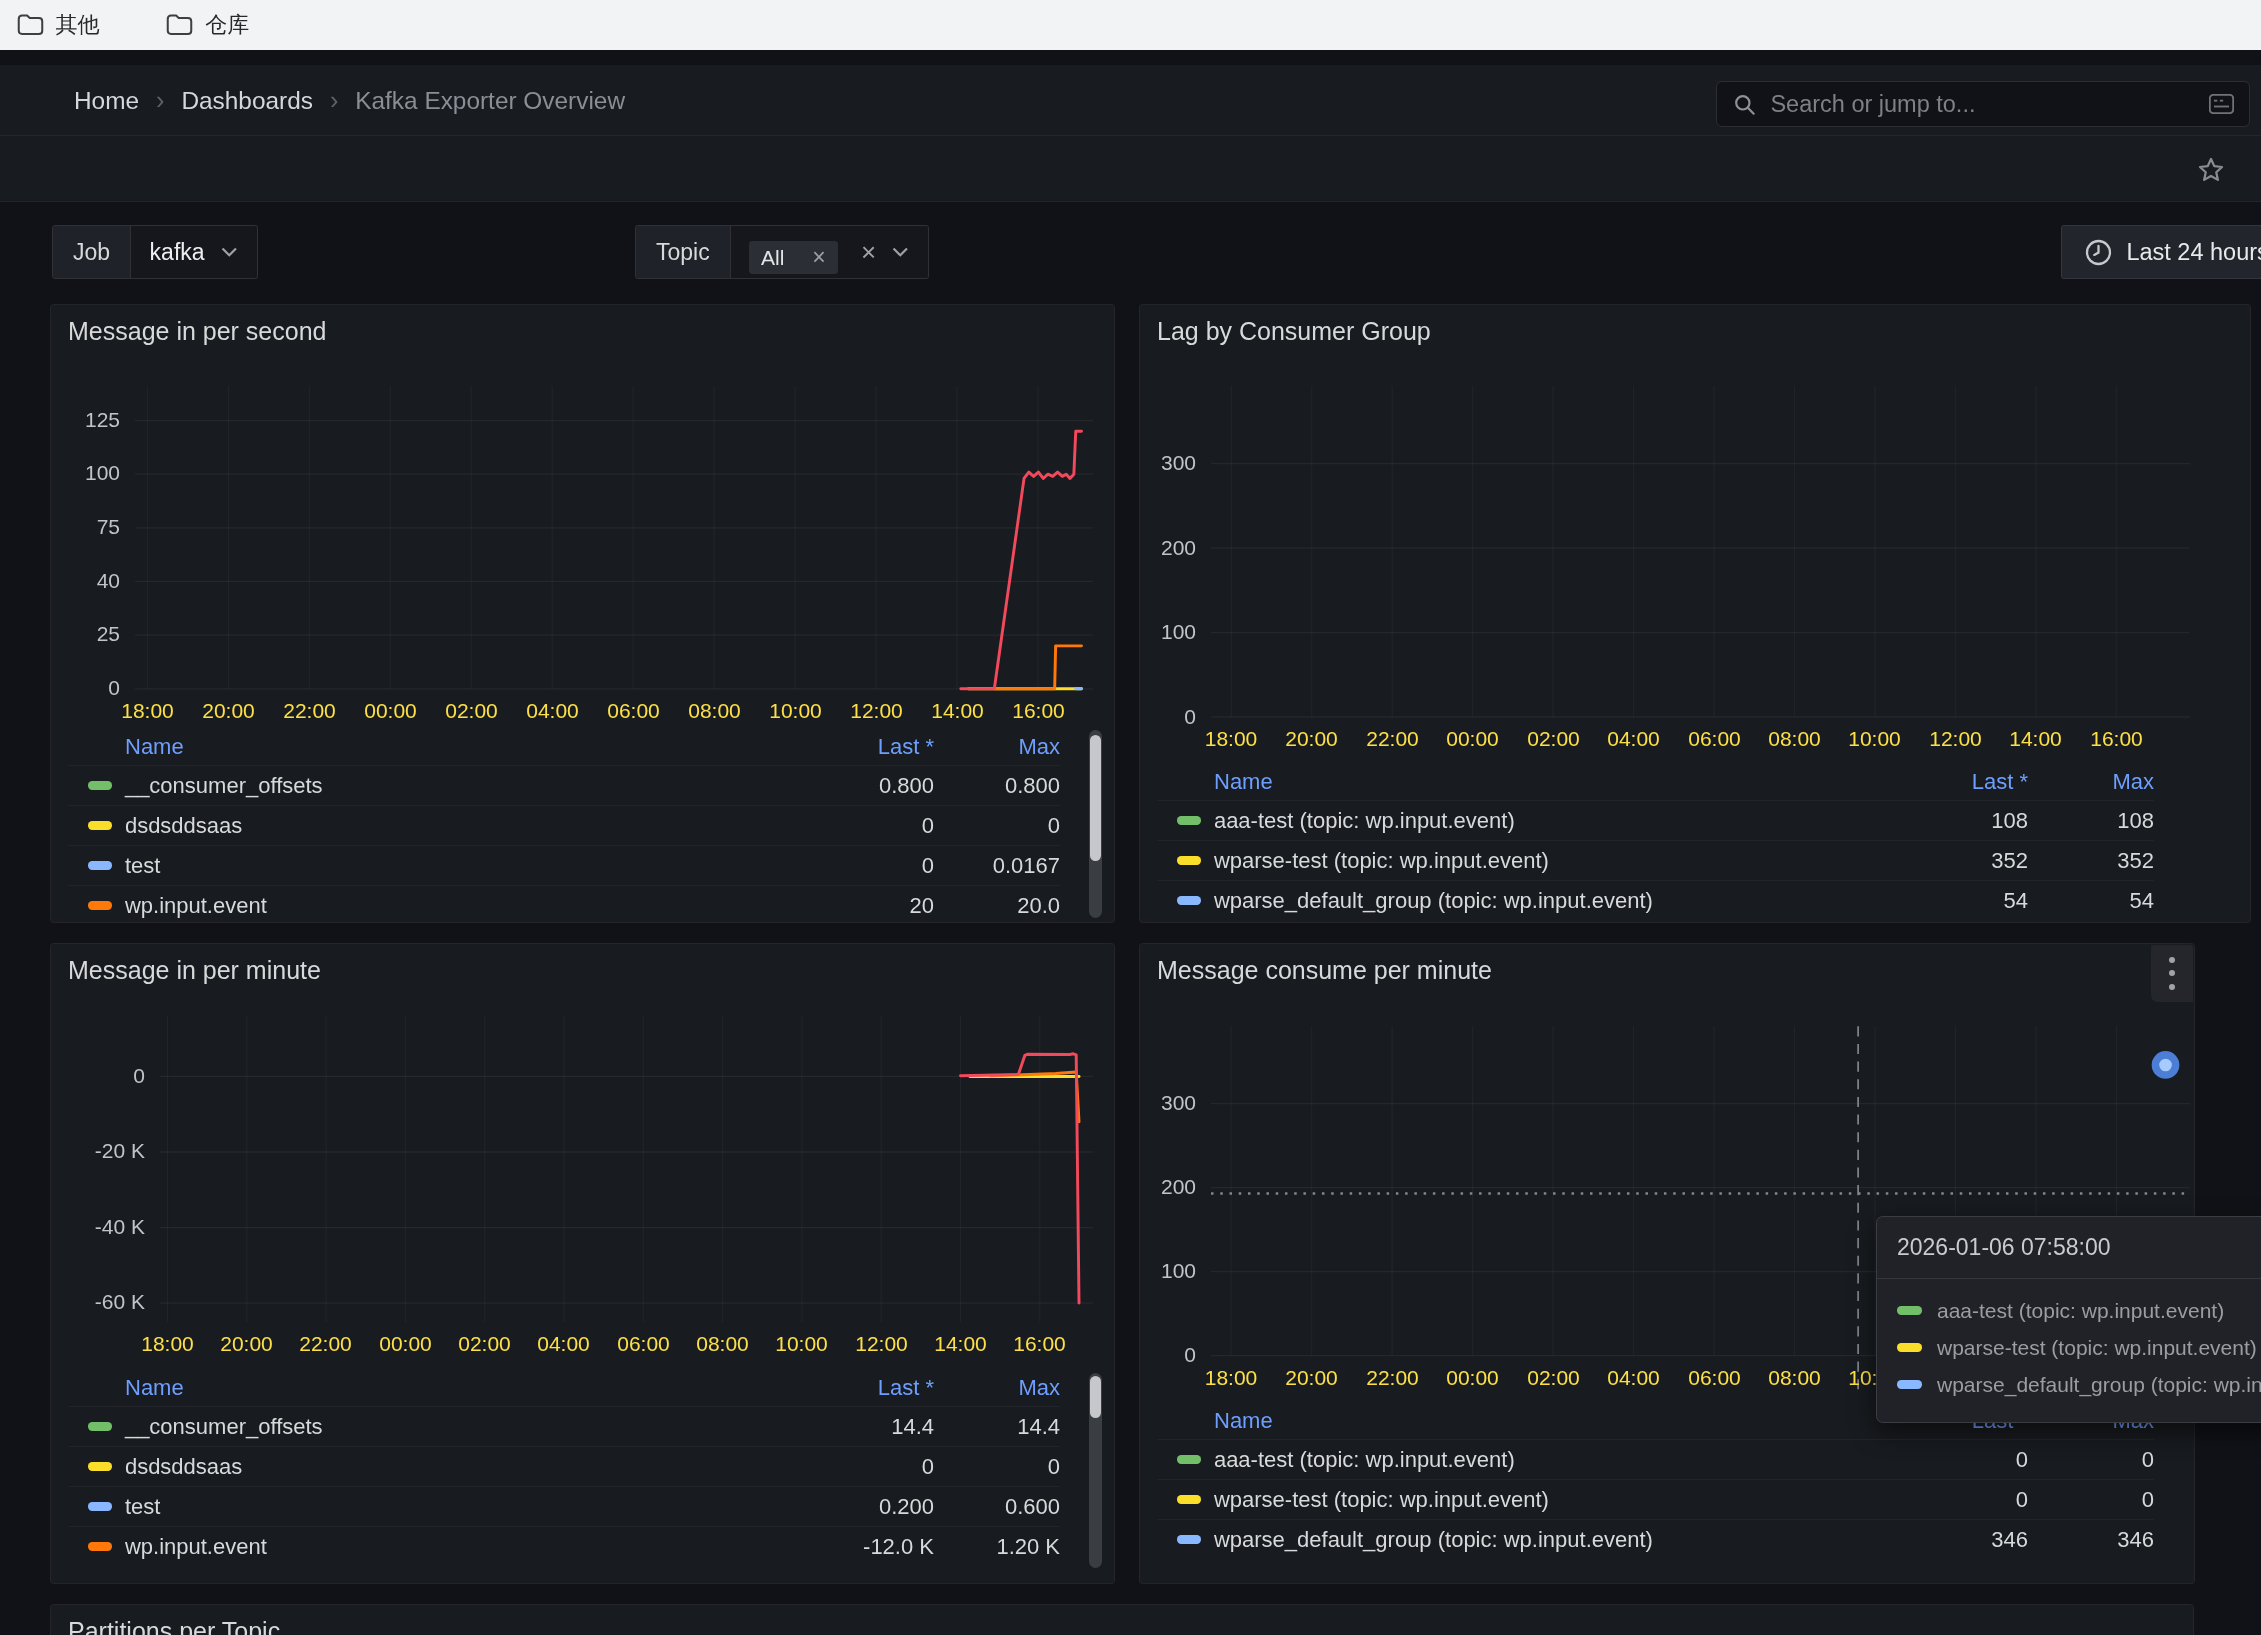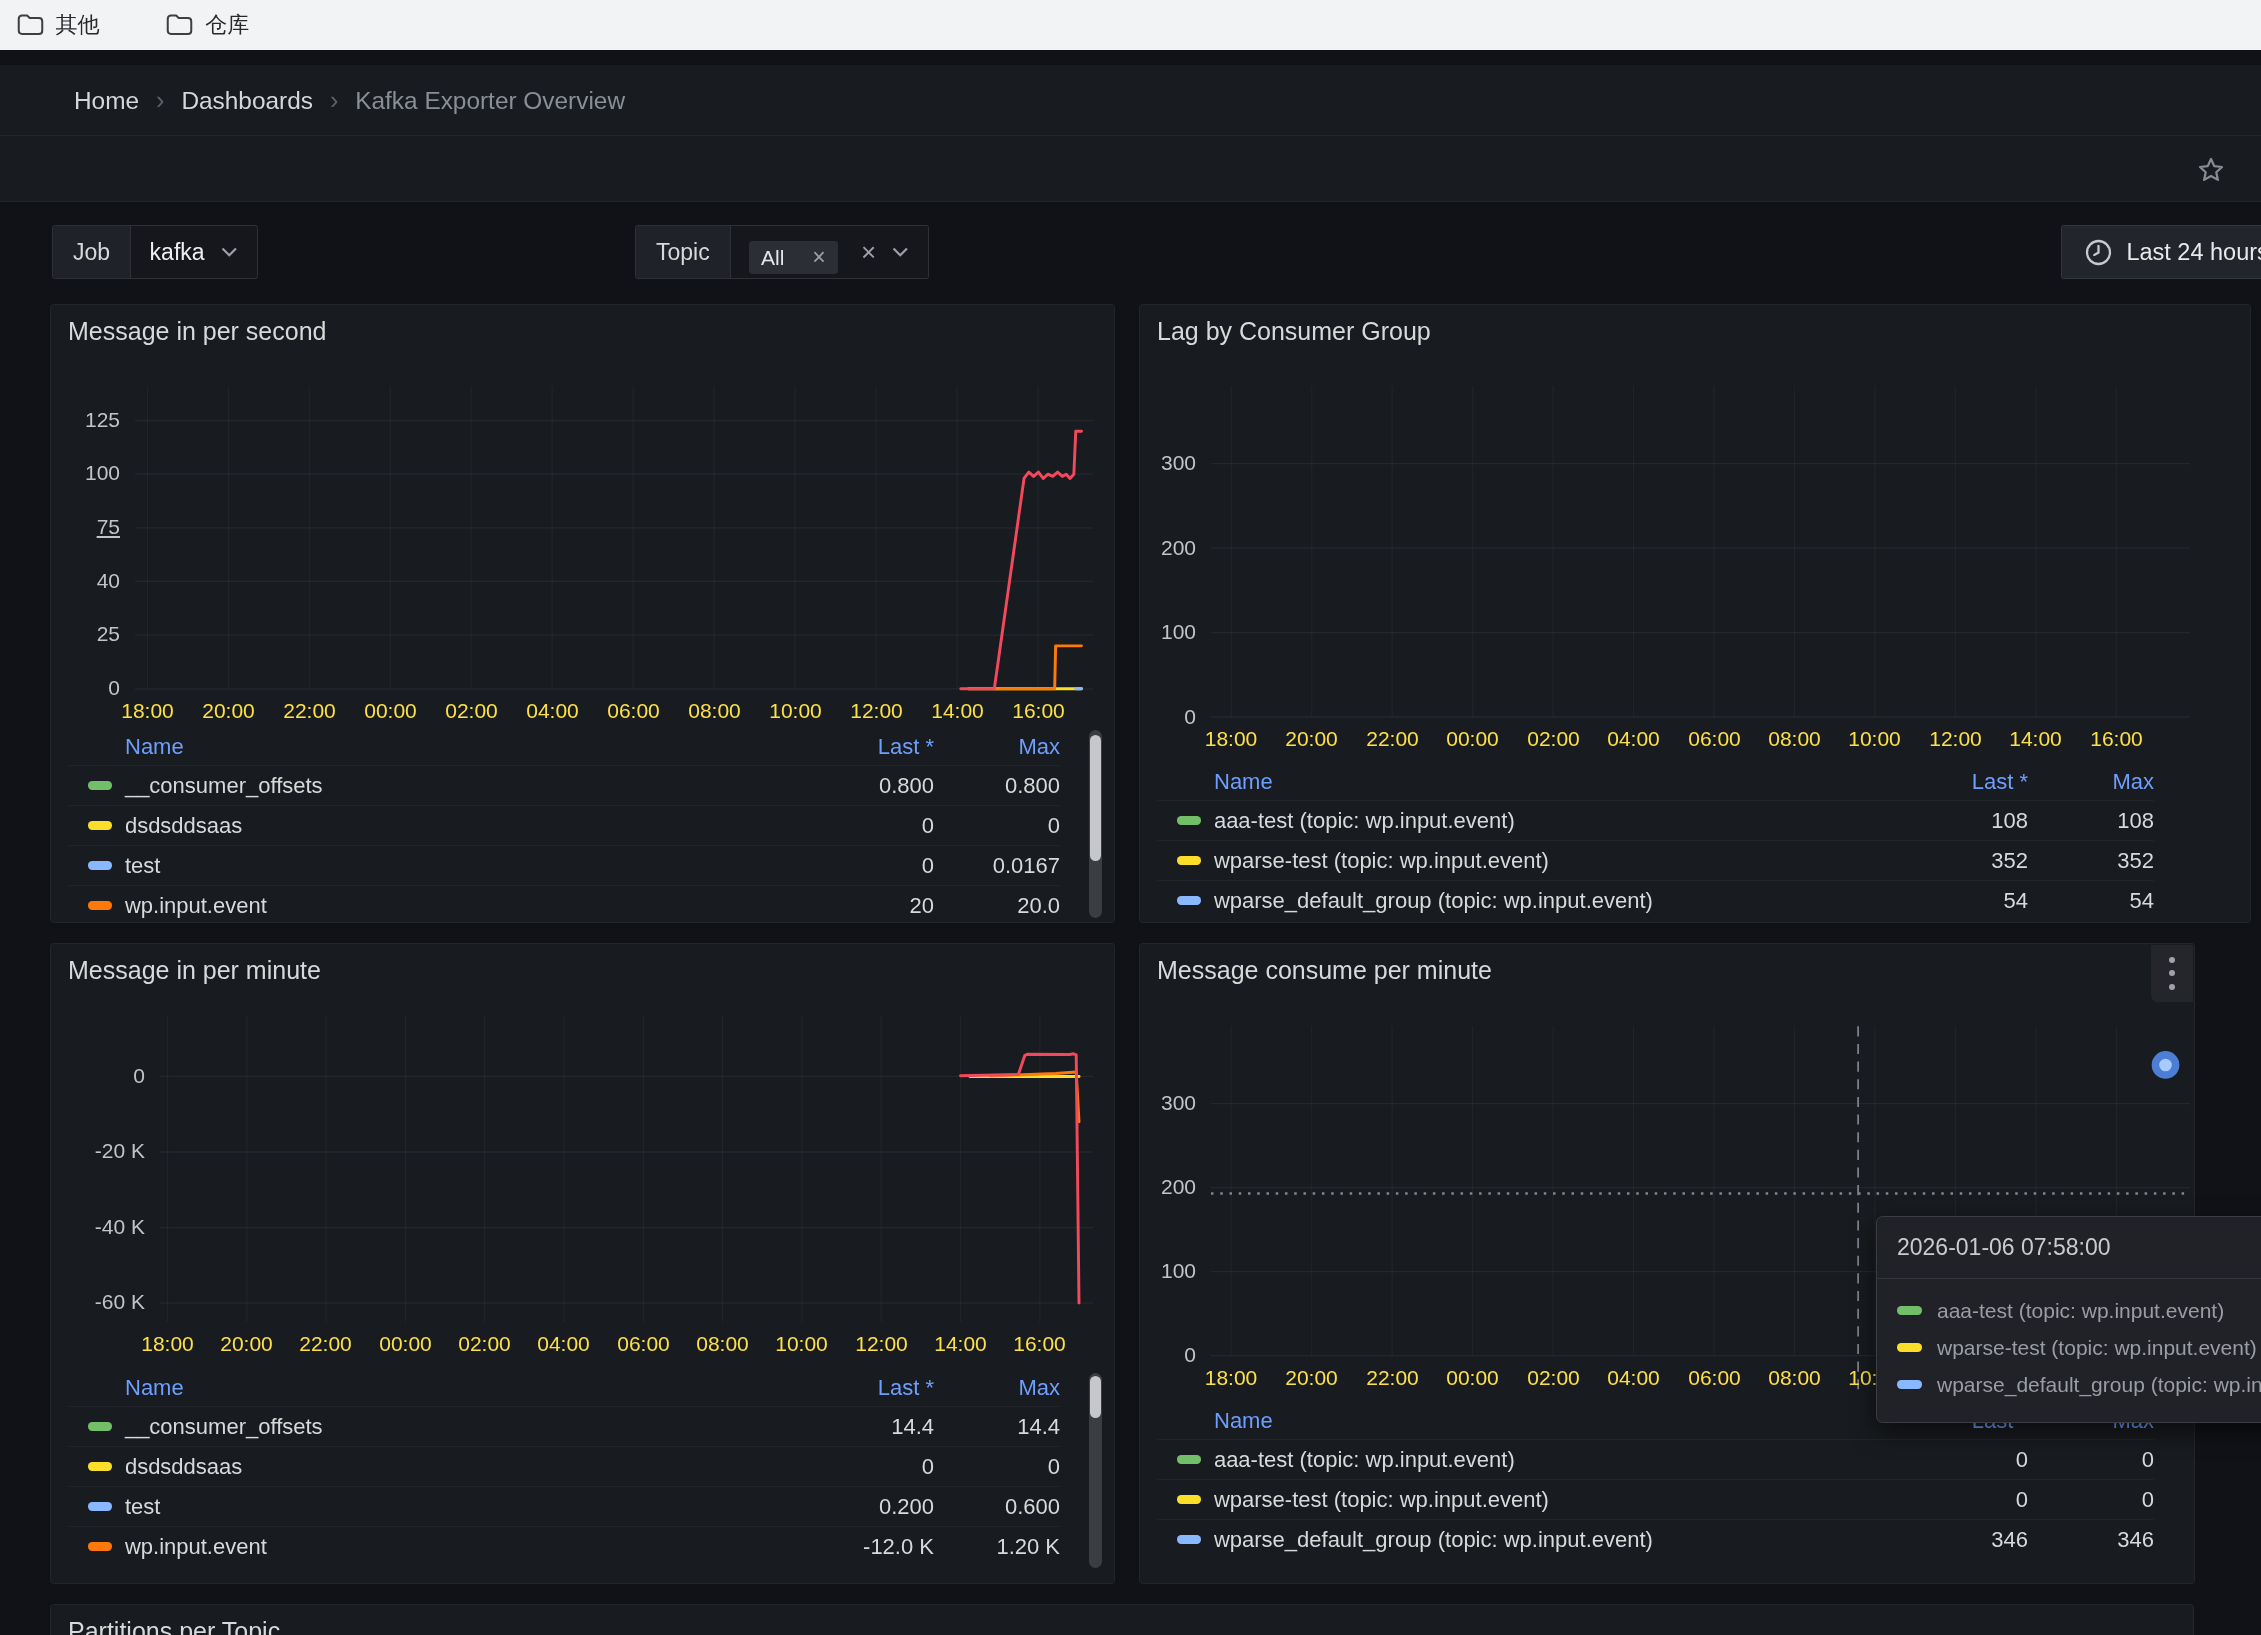--- a/index.html
+++ b/index.html
@@ -109,20 +109,33 @@
     </div>
   </div>
 
   <div class="nav">
     <div class="breadcrumb">
       <span class="bc-link">Home</span>
       <span class="bc-sep">›</span>
       <span class="bc-link">Dashboards</span>
       <span class="bc-sep">›</span>
       <span class="bc-current">Kafka Exporter Overview</span>
+    </div>
+    <div class="search">
+      <svg width="25" height="25" viewBox="0 0 30 30">
+        <circle cx="13" cy="13" r="8" fill="none" stroke="#8E9197" stroke-width="2.6"></circle>
+        <line x1="19" y1="19" x2="26" y2="26" stroke="#8E9197" stroke-width="2.6" stroke-linecap="round"></line>
+      </svg>
+      <span class="search-ph">Search or jump to...</span>
+      <svg width="25" height="20" viewBox="0 0 30 24">
+        <rect x="1" y="1" width="28" height="22" rx="4" fill="none" stroke="#6F7378" stroke-width="2.2"></rect>
+        <line x1="6" y1="8" x2="10" y2="8" stroke="#6F7378" stroke-width="2.2"></line>
+        <line x1="13" y1="8" x2="17" y2="8" stroke="#6F7378" stroke-width="2.2"></line>
+        <line x1="6" y1="15" x2="24" y2="15" stroke="#6F7378" stroke-width="2.2"></line>
+      </svg>
     </div>
   </div>
 
   <div class="toolbar2">
     <div class="star-btn">
       <svg width="30" height="30" viewBox="0 0 24 24">
         <path d="M12 3.2 L14.6 8.9 L20.8 9.6 L16.2 13.8 L17.5 19.9 L12 16.8 L6.5 19.9 L7.8 13.8 L3.2 9.6 L9.4 8.9 Z" fill="none" stroke="#898D93" stroke-width="1.8" stroke-linejoin="round"></path>
       </svg>
     </div>
   </div>
@@ -193,21 +206,21 @@
         <div class="xlabel" style="left: 379px; top: 313px;">04:00</div>
         <div class="xlabel" style="left: 460px; top: 313px;">06:00</div>
         <div class="xlabel" style="left: 541px; top: 313px;">08:00</div>
         <div class="xlabel" style="left: 622px; top: 313px;">10:00</div>
         <div class="xlabel" style="left: 703px; top: 313px;">12:00</div>
         <div class="xlabel" style="left: 784px; top: 313px;">14:00</div>
         <div class="xlabel" style="left: 865px; top: 313px;">16:00</div>
         <div class="ylabel" style="top: 290px;">0</div>
         <div class="ylabel" style="top: 236px;">25</div>
         <div class="ylabel" style="top: 183px;">40</div>
-        <div class="ylabel" style="top: 129px; text-decoration: underline;">75</div>
+        <div class="ylabel" style="top: 129px;">75</div>
         <div class="ylabel" style="top: 75px;">100</div>
         <div class="ylabel" style="top: 22px;">125</div>
       </div>
     <div class="legend" style="left:17px; top:423px; width:992px">
         <div class="lrow lhead">
           <div class="lc-name">Name</div>
           <div class="lc-last">Last *</div>
           <div class="lc-max">Max</div>
         </div>
         <div class="lrow">

